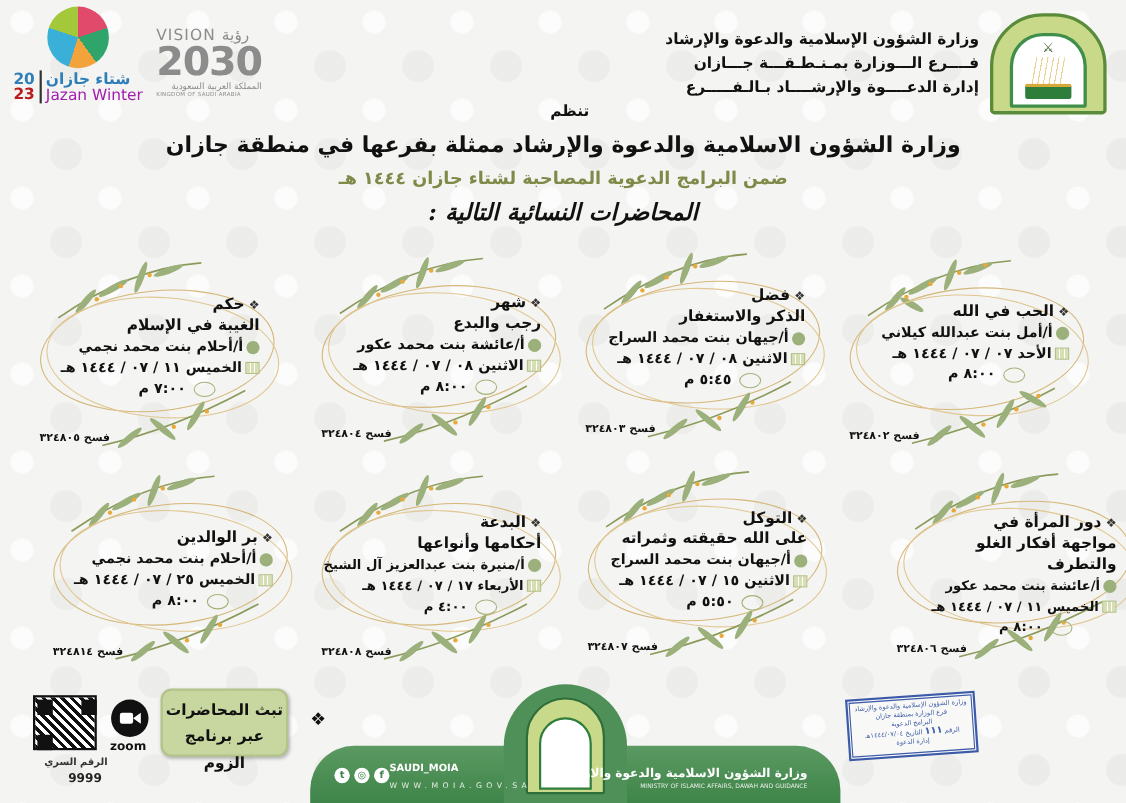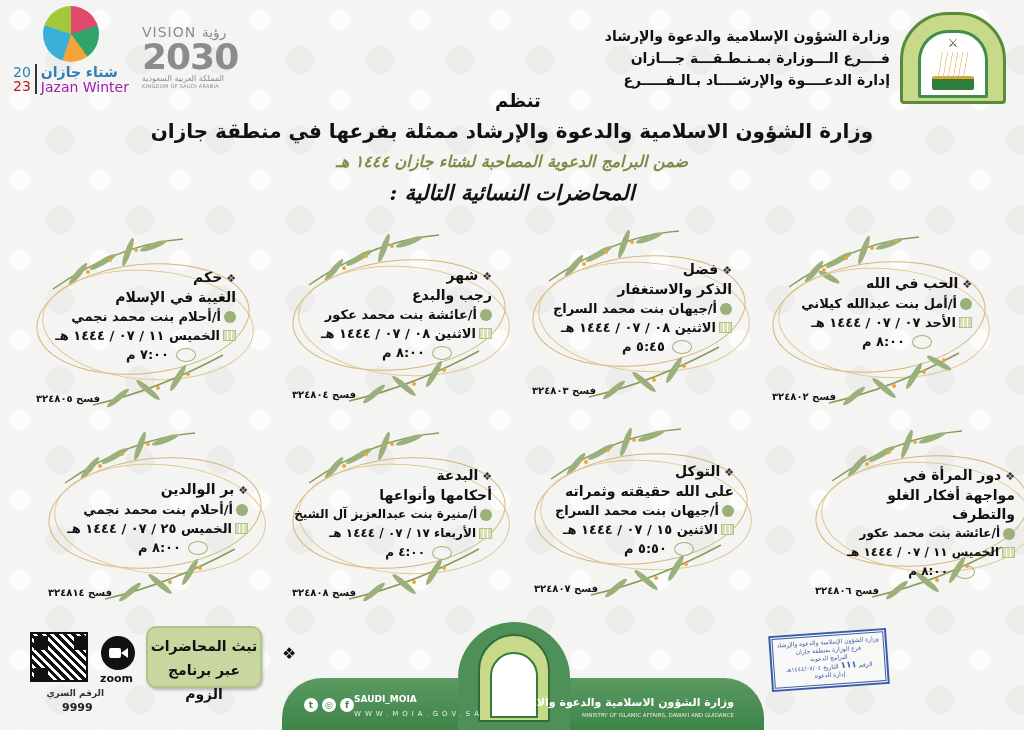--- a/index.html
+++ b/index.html
@@ -57,38 +57,38 @@
     font-weight: bold; font-size: 14px; line-height: 22px; color: #111;
   }
   
   .logos-left { position: absolute; top: 6px; left: 12px; display: flex; gap: 12px; align-items: flex-start; }
   .jazan-logo { width: 118px; text-align: center; }
   .jazan-circle {
     width: 56px; height: 56px; margin: 0 auto 2px; border-radius: 50%;
     background: conic-gradient(#e24a6b 0 20%, #2fa46b 20% 40%, #f2a33a 40% 55%, #3ab0d9 55% 80%, #a3c93a 80% 100%);
   }
   .jazan-row { display: flex; align-items: center; justify-content: center; gap: 4px; }
-  .jazan-year { font-size: 14px; font-weight: normal; line-height: 14px; text-align: left; }
+  .jazan-year { font-size: 14px; font-weight: bold; line-height: 14px; text-align: left; }
   .jazan-year .y1 { color: #2e7fb8; }
   .jazan-year .y2 { color: #b91c1c; }
   .jazan-divider { width: 2px; height: 30px; background: #333; }
   .jazan-names { text-align: left; }
   .jazan-ar { font-size: 14px; font-weight: bold; color: #2e7fb8; direction: rtl; line-height: 16px; }
   .jazan-en { font-size: 14px; font-weight: normal; color: #a21caf; line-height: 14px; }
   .vision-logo { width: 96px; text-align: left; color: #8b8b8b; padding-top: 18px; }
   .vision-top { font-size: 14px; letter-spacing: 1px; }
   .vision-top span { direction: rtl; }
   .vision-num { font-size: 36px; font-weight: bold; line-height: 34px; color: #8c8c8c; letter-spacing: -1px; }
-  .vision-ar { font-size: 8px; direction: rtl; text-align: left; }
+  .vision-ar { font-size: 8px; direction: rtl; text-align: right; }
   .vision-en { font-size: 5px; letter-spacing: 0.3px; }
   
   .title-block { position: absolute; top: 88px; left: 0; right: 0; text-align: center; direction: rtl; }
-  .title-organizes { font-size: 18px; font-weight: bold; color: #111; line-height: 26px; padding-right: 20px; padding-left: 32px; }
+  .title-organizes { font-size: 14px; font-weight: bold; color: #111; line-height: 26px; padding-right: 20px; padding-left: 32px; }
   .title-main { font-size: 20px; font-weight: bold; color: #111; line-height: 34px; }
-  .title-sub { font-size: 16px; font-weight: bold; color: #7f8a48; line-height: 28px; font-style: italic; }
+  .title-sub { font-size: 16px; font-weight: bold; color: #7f8a48; line-height: 28px; }
   .title-lectures { font-family: "DejaVu Serif", serif; font-style: italic; font-size: 21px; font-weight: bold; color: #111; line-height: 34px; }
   
   .card {
     position: absolute; width: 230px; height: 170px;
     direction: rtl;
   }
   .card .ring {
     position: absolute; left: 8px; right: 8px; top: 30px; bottom: 30px;
     border: 1.5px solid #d5b77a; border-radius: 50%;
     transform: rotate(-6deg);
@@ -115,21 +115,21 @@
   
   .qr {
     position: absolute; left: 30px; top: 632px; width: 58px; height: 50px;
     background:
       linear-gradient(#111,#111) 2px 2px/14px 14px no-repeat,
       linear-gradient(#111,#111) 42px 2px/14px 14px no-repeat,
       linear-gradient(#111,#111) 2px 34px/14px 14px no-repeat,
       repeating-linear-gradient(45deg, #111 0 3px, #fff 3px 6px);
     border: 2px solid #111;
   }
-  .pin-label { position: absolute; left: 52px; top: 688px; font-size: 9px; font-weight: bold; direction: rtl; color: #333; width: 70px; margin-left: -18px; }
+  .pin-label { position: absolute; left: 52px; top: 688px; font-size: 9px; font-weight: bold; direction: rtl; color: #333; width: 70px; text-align: center; margin-left: -18px; }
   .pin-value { position: absolute; left: 62px; top: 701px; font-size: 11px; font-weight: bold; color: #222; text-align: right; }
   .zoom-icon { position: absolute; left: 101px; top: 636px; width: 34px; height: 34px; border-radius: 50%; background: #111; }
   .zoom-icon::before { content: ""; position: absolute; left: 8px; top: 12px; width: 12px; height: 10px; background: #fff; border-radius: 2px; }
   .zoom-icon::after { content: ""; position: absolute; left: 20px; top: 12px; border-left: 7px solid #fff; border-top: 5px solid transparent; border-bottom: 5px solid transparent; transform: scaleX(-1); }
   .zoom-label { position: absolute; left: 100px; top: 672px; font-size: 11px; font-weight: bold; color: #111; }
   .zoom-broadcast {
     position: absolute; left: 146px; top: 626px; width: 116px; height: 62px;
     background: #c8d6a0; border: 2px solid #b3c48a; border-radius: 10px;
     box-shadow: 1px 2px 3px rgba(0,0,0,0.25);
     direction: rtl; text-align: center; font-weight: bold; font-size: 14px; line-height: 24px; padding-top: 6px; color: #111;

